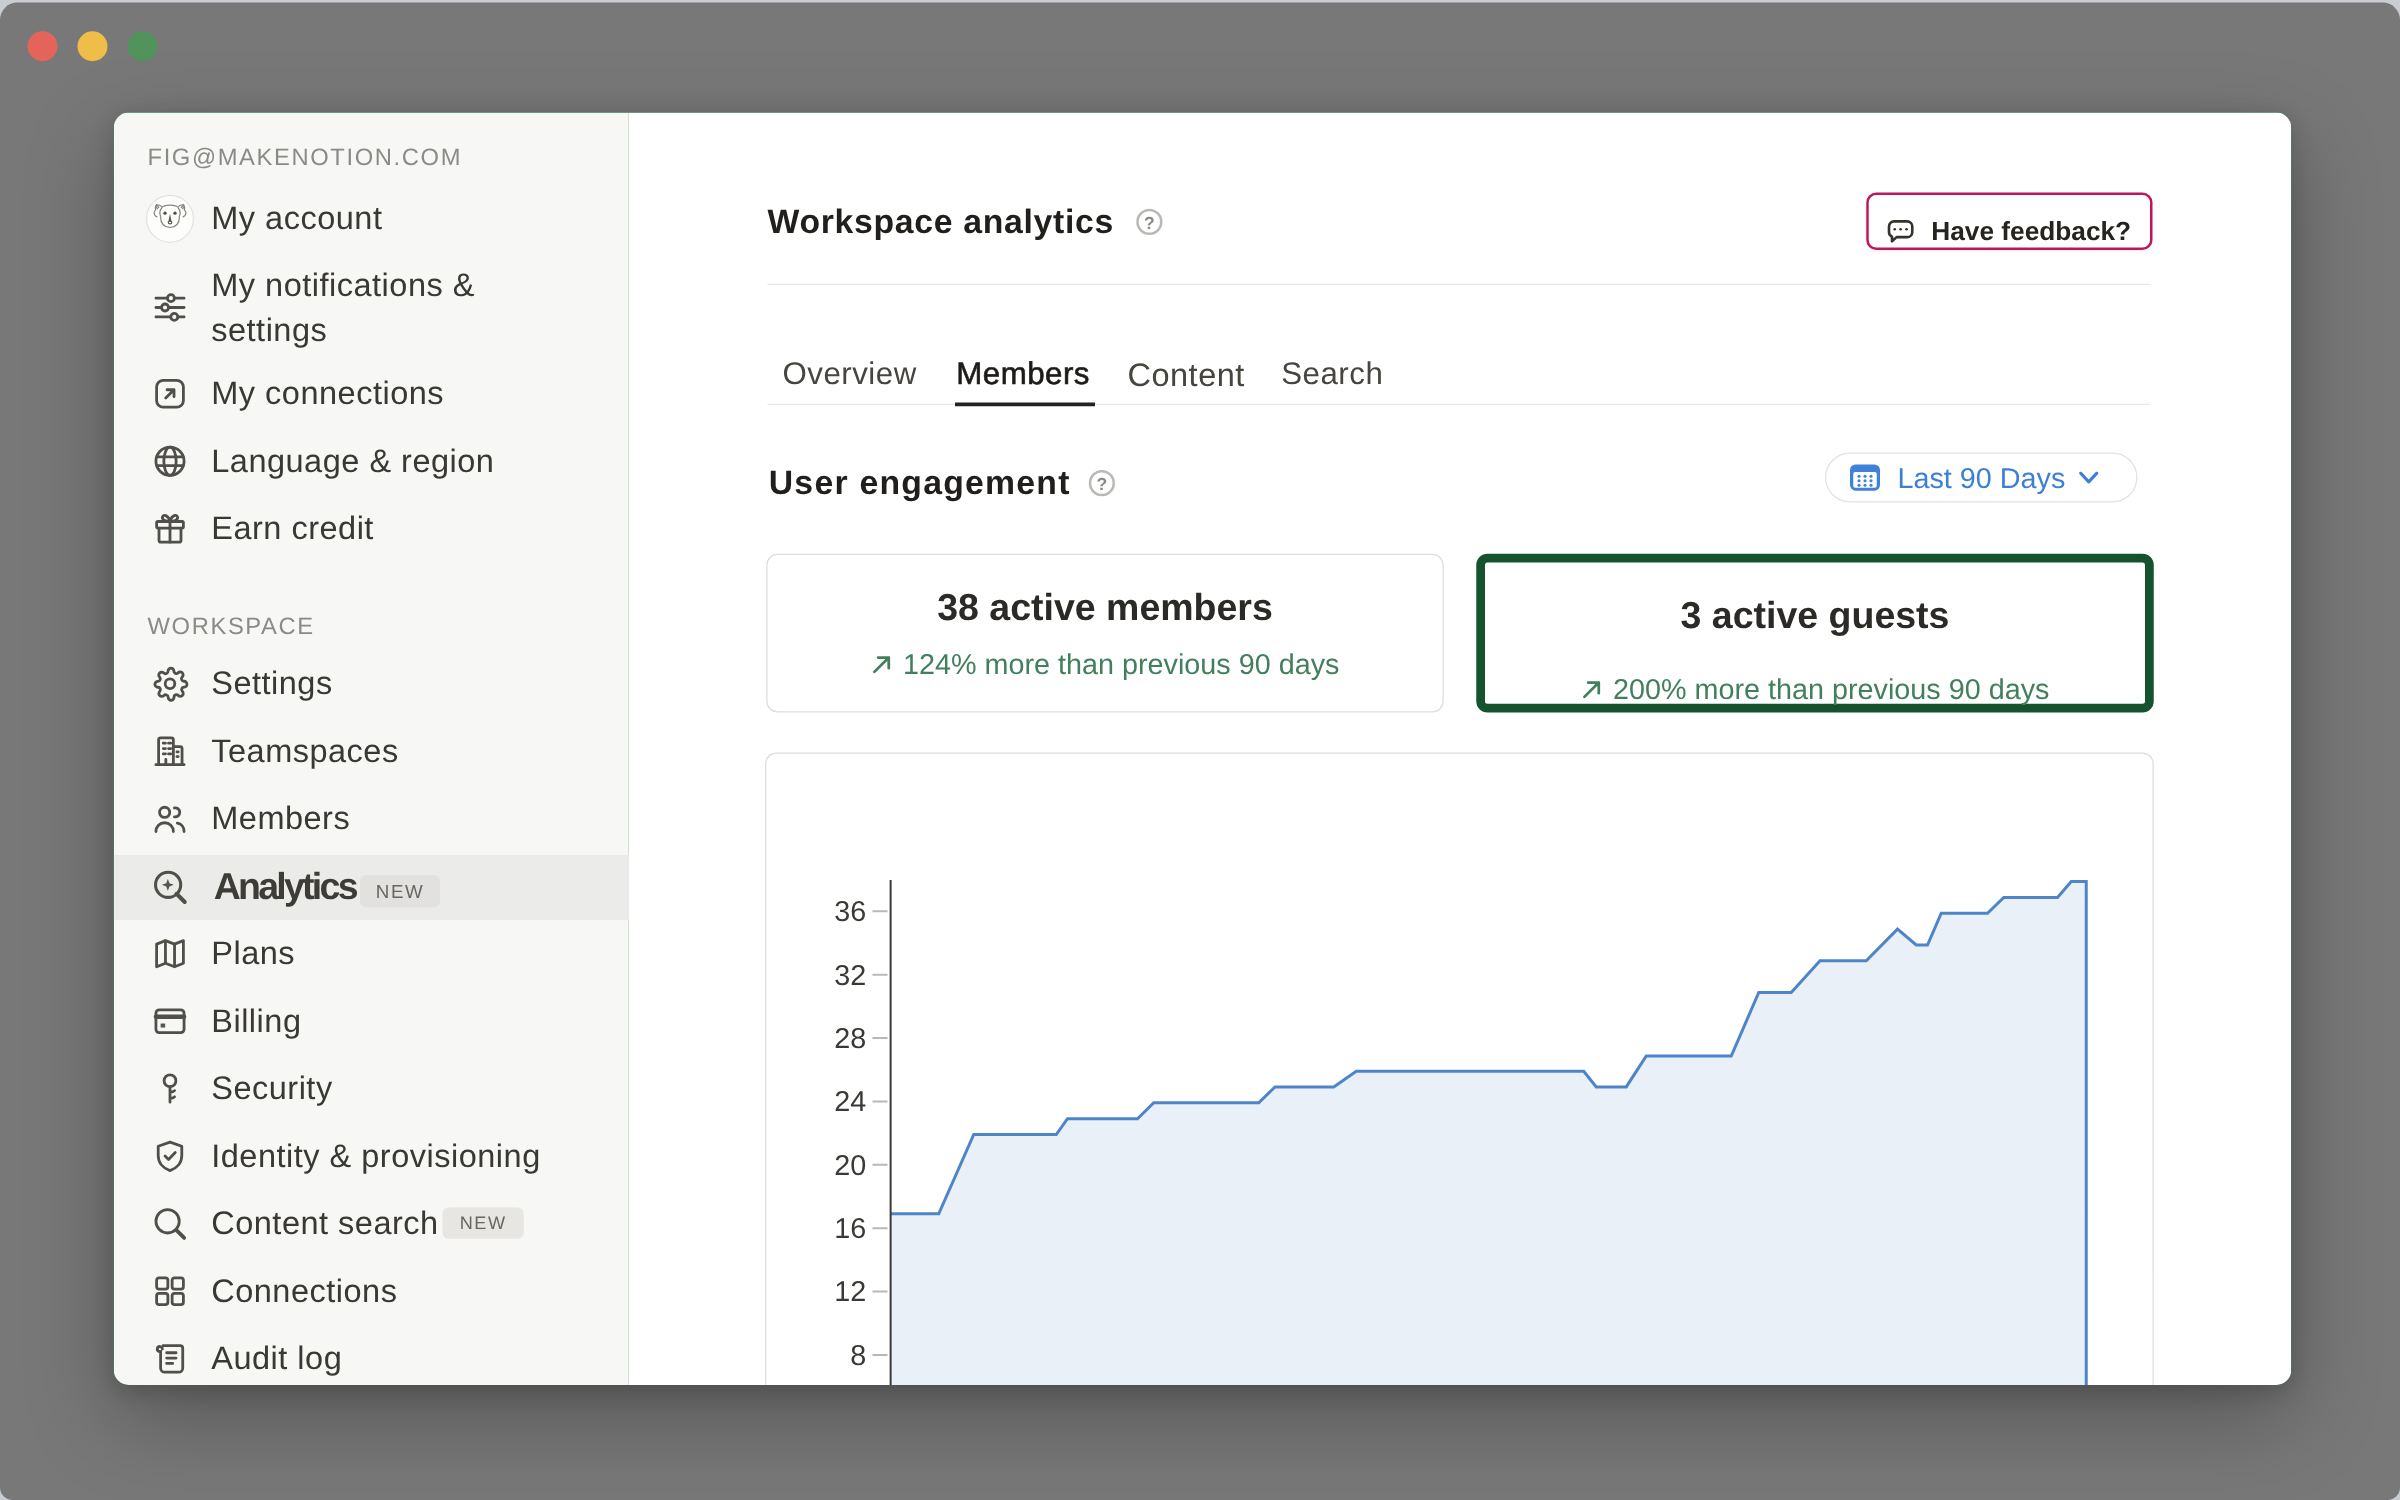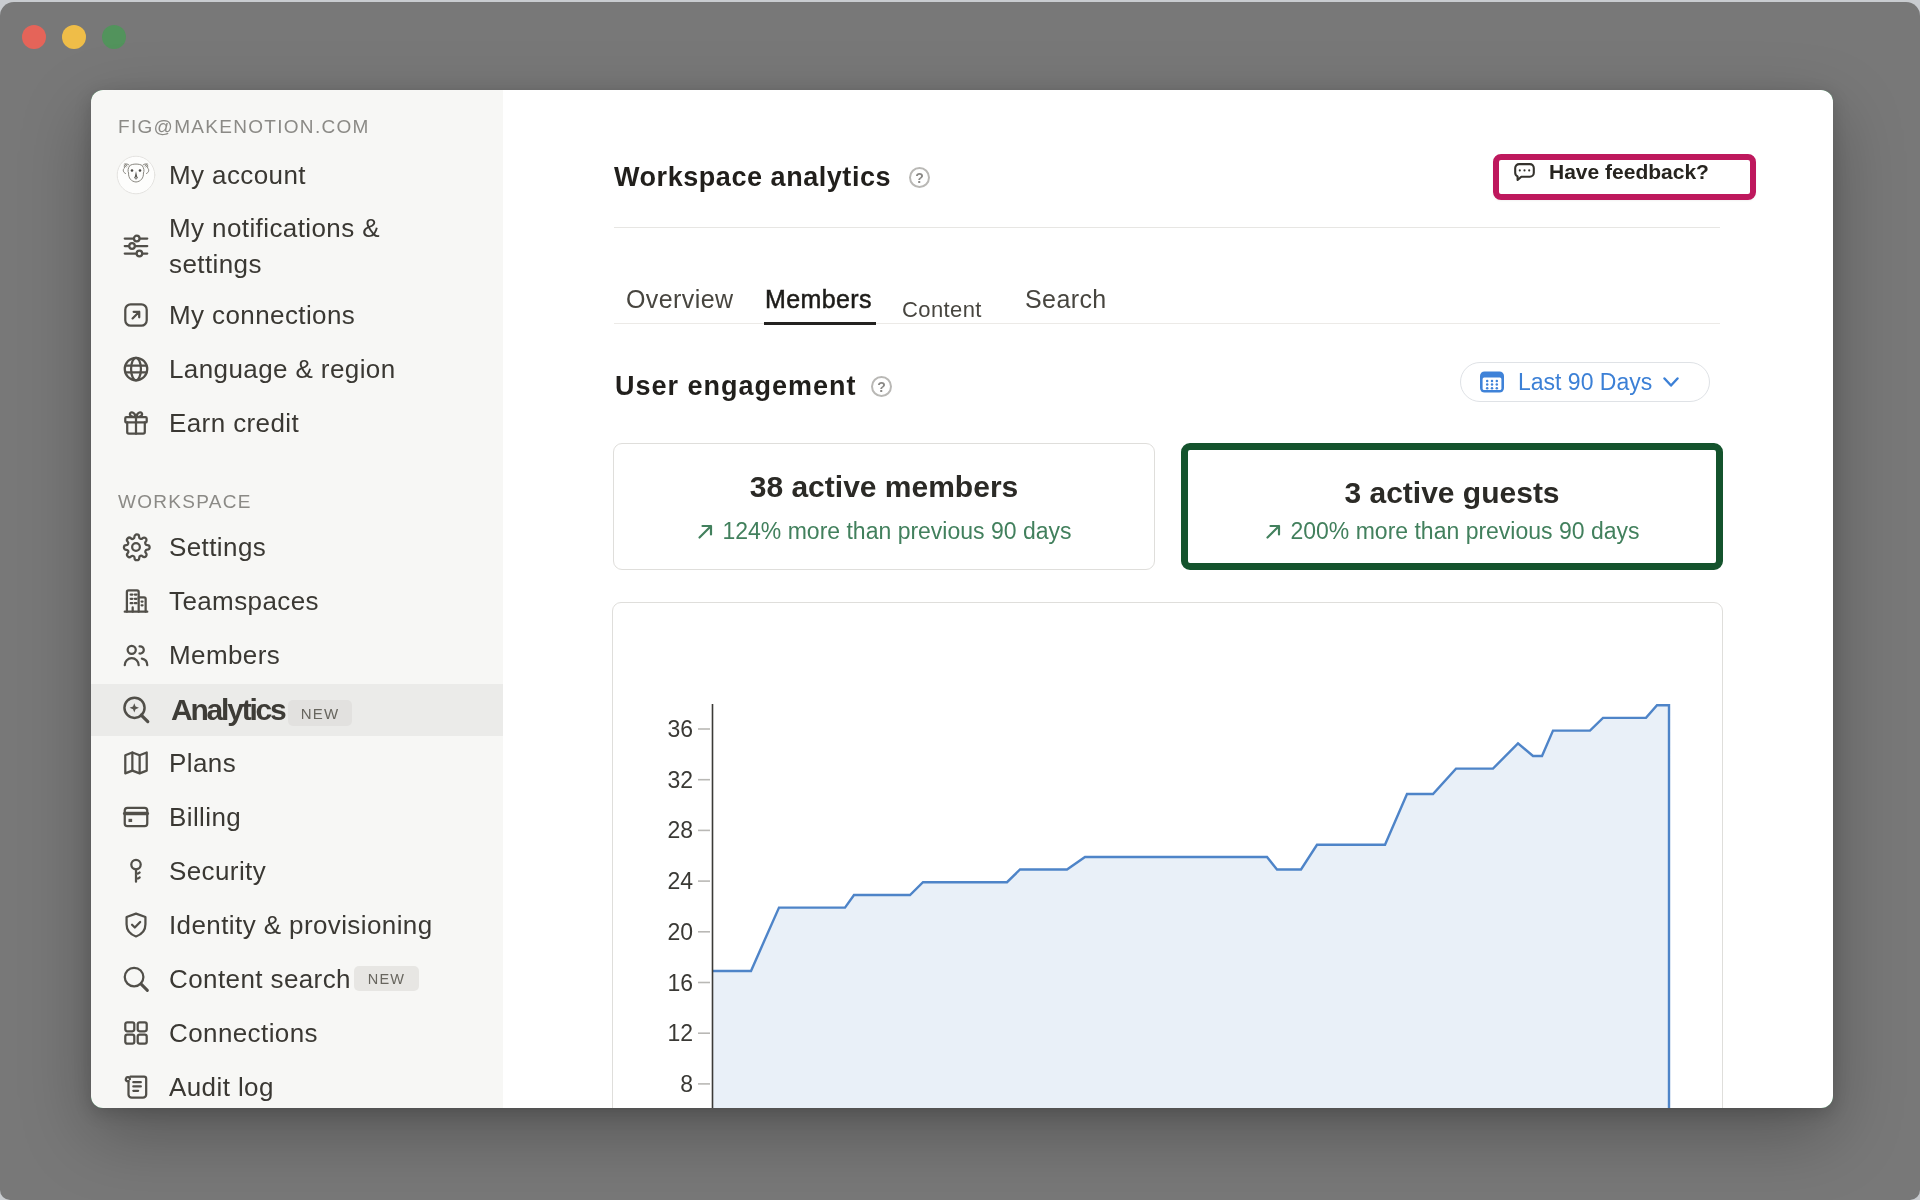--- a/index.html
+++ b/index.html
@@ -192,35 +192,35 @@
           <path d="M7 8.5H5.6a1.9 1.9 0 112.7-1.8"></path>
           <path d="M11.5 9.5h7 M11.5 13.5h7 M11.5 17.5h4.5"></path>
         </svg>
         <div class="lbl">Audit log</div>
       </div>
     </div>
     <div class="main" id="main">
       <div style="position:absolute; left:111px; top:72px; font-size:27px; font-weight:bold; color:#211f1c; letter-spacing:0.55px;">Workspace analytics</div>
       <div class="qcirc" style="left:406px; top:77px;">?</div>
 
-      <div style="position:absolute; left:990px; top:64px; width:263px; height:46px; background:#fff; border:6px solid #be185d; border-radius:8px; box-shadow:0 1px 2px rgba(0,0,0,0.05); display:flex; align-items:flex-start;">
+      <div style="position:absolute; left:990px; top:64px; width:229px; height:46px; background:#fff; border:2px solid #be185d; border-radius:8px; box-shadow:0 1px 2px rgba(0,0,0,0.05); display:flex; align-items:flex-end;">
         <svg style="margin-left:13px;" width="25" height="25" viewBox="0 0 25 25" fill="none" stroke="#34322d" stroke-width="2.1" stroke-linecap="round" stroke-linejoin="round">
           <path d="M3.2 8.1a4 4 0 014-4h10.6a4 4 0 014 4v4.6a4 4 0 01-4 4H9.3L5.6 20v-3.6a4 4 0 01-2.4-3.7V8.1z"></path>
           <circle cx="7.8" cy="10.4" r="1.05" fill="#34322d" stroke="none"></circle>
           <circle cx="12.5" cy="10.4" r="1.05" fill="#34322d" stroke="none"></circle>
           <circle cx="17.2" cy="10.4" r="1.05" fill="#34322d" stroke="none"></circle>
         </svg>
         <span style="margin-left:12px; font-size:21px; font-weight:bold; color:#26241f;">Have feedback?</span>
       </div>
 
       <div class="divider" style="left:111px; top:137px; width:1106px;"></div>
 
       <div style="position:absolute; left:123px; top:195px; font-size:25px; color:#47453f; letter-spacing:0.4px;">Overview</div>
       <div style="position:absolute; left:262px; top:195px; font-size:25px; color:#1c1b18; letter-spacing:0.4px; -webkit-text-stroke:0.5px #1c1b18;">Members</div>
-      <div style="position:absolute; left:399px; top:207px; font-size:22px; color:#47453f; letter-spacing:0.4px;">Content</div>
+      <div style="position:absolute; left:399px; top:195px; font-size:26px; color:#47453f; letter-spacing:0.4px;">Content</div>
       <div style="position:absolute; left:522px; top:195px; font-size:25px; color:#47453f; letter-spacing:0.4px;">Search</div>
       <div class="divider" style="left:111px; top:233px; width:1106px; background:#eceae7;"></div>
       <div style="position:absolute; left:261px; top:232px; width:112px; height:3px; background:#232220;"></div>
 
       <div style="position:absolute; left:112px; top:281px; font-size:27px; font-weight:bold; color:#211f1c; letter-spacing:1px;">User engagement</div>
       <div class="qcirc" style="left:368px; top:286px;">?</div>
 
       <div style="position:absolute; left:957px; top:272px; width:250px; height:40px; background:#fff; border:1.5px solid #dfe2e6; border-radius:21px; display:flex; align-items:center;">
         <svg style="margin-left:18px;" width="26" height="24" viewBox="0 0 26 24">
           <rect x="1" y="1.5" width="24" height="21" rx="4.5" fill="#3f82d8"></rect>
@@ -245,21 +245,21 @@
 
       <div style="position:absolute; left:110px; top:353px; width:542px; height:127px; border:1px solid #dfdedb; border-radius:9px;">
         <div style="position:absolute; left:0; width:100%; top:26px; text-align:center; font-size:30px; font-weight:bold; color:#2b2a26;">38 active members</div>
         <div style="position:absolute; left:0; width:100%; top:74px; text-align:center; font-size:23px; color:#42805d;">
           <svg width="19" height="19" viewBox="0 0 19 19" fill="none" stroke="#42805d" stroke-width="2.2" stroke-linecap="round" stroke-linejoin="round" style="vertical-align:-2px; margin-right:7px;">
             <path d="M3.5 15.5L15 4 M6.5 4H15v8.5"></path>
           </svg>124% more than previous 90 days</div>
       </div>
       <div style="position:absolute; left:678px; top:353px; width:542px; height:127px; border:7px solid #14532d; border-radius:9px;">
         <div style="position:absolute; left:0; width:100%; top:26px; text-align:center; font-size:30px; font-weight:bold; color:#2b2a26;">3 active guests</div>
-        <div style="position:absolute; left:0; width:100%; top:68px; text-align:center; font-size:23px; color:#42805d;">
+        <div style="position:absolute; left:0; width:100%; top:88px; text-align:center; font-size:23px; color:#42805d;">
           <svg width="19" height="19" viewBox="0 0 19 19" fill="none" stroke="#42805d" stroke-width="2.2" stroke-linecap="round" stroke-linejoin="round" style="vertical-align:-2px; margin-right:7px;">
             <path d="M3.5 15.5L15 4 M6.5 4H15v8.5"></path>
           </svg>200% more than previous 90 days</div>
       </div>
 
       <div style="position:absolute; left:109px; top:512px; width:1111px; height:520px; border:1px solid #dfdedb; border-radius:9px;">
         <svg style="position:absolute; left:0; top:0;" width="1109" height="518" viewBox="0 0 1109 518">
           <path d="M99 368 L138 368 L166 304.6 L232 304.6 L241 292 L297 292 L310 279.2 L394 279.2 L407 266.5 L454 266.5 L472 254 L654 254 L664 266.5 L688 266.5 L704 241.8 L772 241.8 L794 191 L820 191 L843 165.6 L880 165.6 L905 140.3 L920 153 L929 153 L940 127.6 L977 127.6 L990 114.9 L1033 114.9 L1044 102.2 L1056 102.2 L1056 518 L99 518 Z" fill="#e9f0f8"></path>
           <path d="M99 368 L138 368 L166 304.6 L232 304.6 L241 292 L297 292 L310 279.2 L394 279.2 L407 266.5 L454 266.5 L472 254 L654 254 L664 266.5 L688 266.5 L704 241.8 L772 241.8 L794 191 L820 191 L843 165.6 L880 165.6 L905 140.3 L920 153 L929 153 L940 127.6 L977 127.6 L990 114.9 L1033 114.9 L1044 102.2 L1056 102.2 L1056 518" fill="none" stroke="#4e84c8" stroke-width="2.4"></path>
           <line x1="99.5" y1="101" x2="99.5" y2="518" stroke="#3b3a37" stroke-width="1.6"></line>

